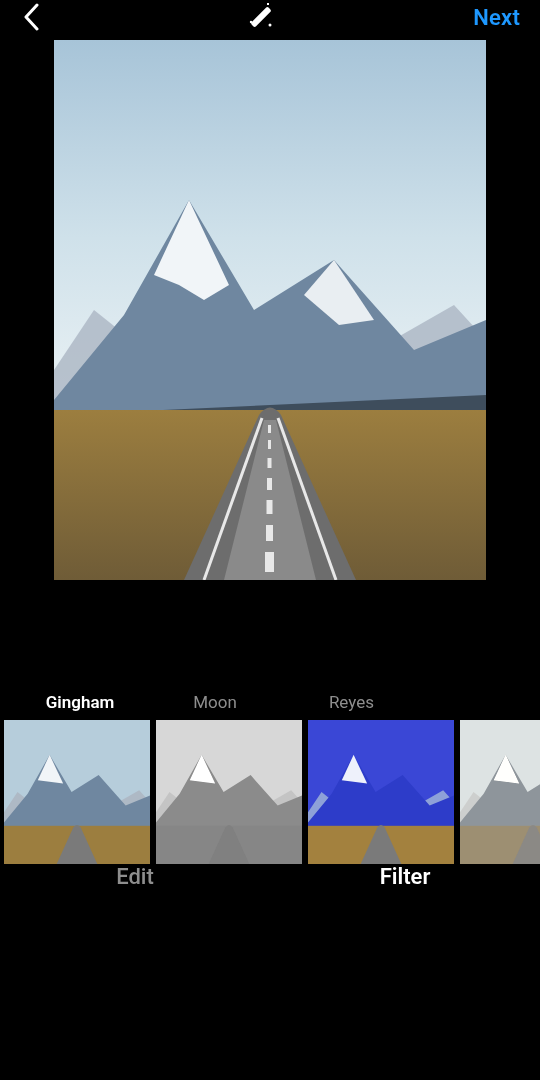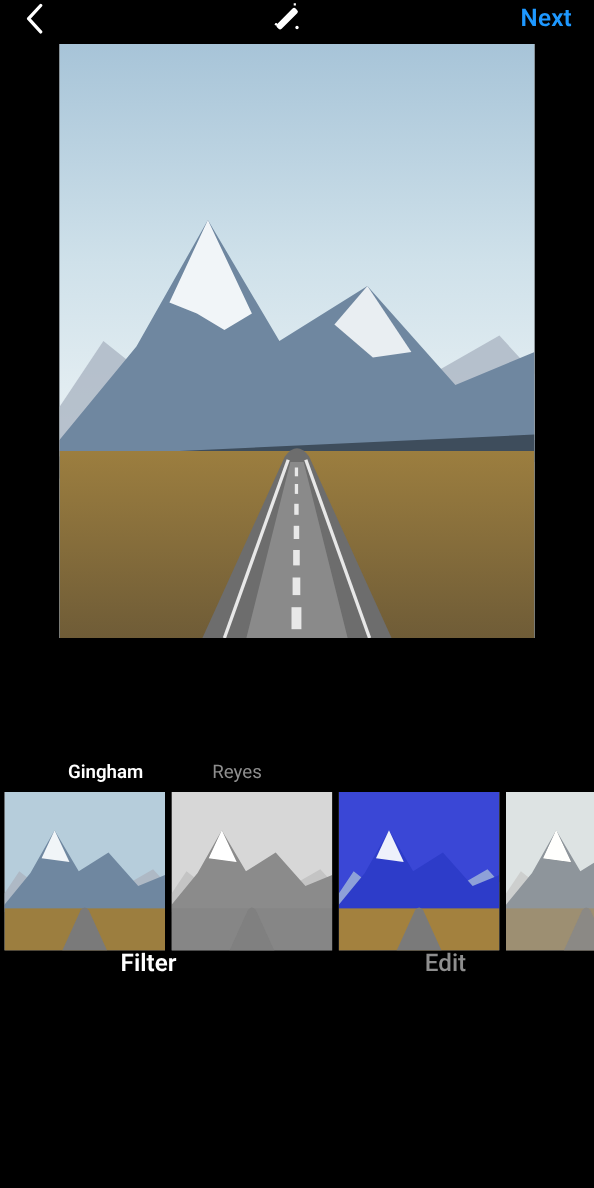--- a/index.html
+++ b/index.html
@@ -15,21 +15,21 @@
     
     .preview-area { flex: 0 0 560px; display:flex; align-items:flex-start; justify-content:center; padding-top:6px; }
     .preview-canvas { width: 432px; height: 540px; background:#cdd9e0; position:relative; overflow:hidden; }
 
     
     .scene { position:absolute; inset:0; }
 
     
     .filters { flex: 0 0 230px; padding-top:90px; }
     .filter-labels, .filter-thumbs { display:flex; gap:6px; padding-left:4px; }
-    .filter-labels { height:28px; align-items:flex-end; margin-bottom:8px; padding-left:40px;}
+    .filter-labels { height:28px; align-items:flex-end; margin-bottom:8px; padding-left:24px;}
     .flabel { font-size:17px; color:#8e8e8e; text-align:center; flex:0 0 146px; }
     .flabel.selected { color:#fff; font-weight:600; }
     .filter-thumbs { height:144px; }
     .thumb { flex:0 0 146px; height:144px; position:relative; overflow:hidden; background:#888; }
     
     .thumb.moon { filter: grayscale(1) contrast(1.05) brightness(1.05); }
     .thumb.lark .sky-fill { fill:#3a47d6 !important; }
     .thumb.lark .mtn-main { fill:#2d3cc9 !important; }
     .thumb.reyes { filter: saturate(0.4) brightness(1.1) sepia(0.1); }
 
@@ -102,20 +102,21 @@
 
         <path d="M150 540 L208 378" stroke="#e8e8e8" stroke-width="3" fill="none"></path>
         <path d="M282 540 L224 378" stroke="#e8e8e8" stroke-width="3" fill="none"></path>
       </svg>
     </div>
   </div>
 
   <div class="filters">
     <div class="filter-labels">
       <div class="flabel selected" style="flex:0 0 112px;">Gingham</div>
+      <div class="flabel">Moon</div>
       <div class="flabel" style="flex:0 0 80px; text-align:right;">Reyes</div>
     </div>
     <div class="filter-thumbs">
 
       <div class="thumb gingham">
         <svg class="scene" viewBox="0 0 432 540" width="146" height="144" preserveAspectRatio="xMidYMid slice">
           <rect class="sky-fill" x="0" y="0" width="432" height="360" fill="#b6cddb"></rect>
           <path d="M0 330 L40 270 L90 310 L140 230 L200 300 L260 250 L330 305 L400 265 L432 300 L432 370 L0 370 Z" fill="#aeb9c5"></path>
           <path class="mtn-main" d="M0 360 L70 275 L135 160 L200 270 L280 220 L360 310 L432 280 L432 380 L0 380 Z" fill="#6f87a0"></path>
           <path d="M100 235 L135 160 L175 245 Z" fill="#f1f5f8"></path>
@@ -154,17 +155,17 @@
           <path d="M100 235 L135 160 L175 245 Z" fill="#f1f5f8"></path>
           <rect x="0" y="370" width="432" height="170" fill="#9c7e3f"></rect>
           <path d="M130 540 L205 375 Q216 360 227 375 L302 540 Z" fill="#7a7a7a"></path>
         </svg>
       </div>
 
     </div>
   </div>
 
   <div class="bottom-tabs">
+    <div class="btab">Edit</div>
     <div class="btab active">Filter</div>
-    <div class="btab">Edit</div>
   </div>
 
 </div>
 
 </body></html>

